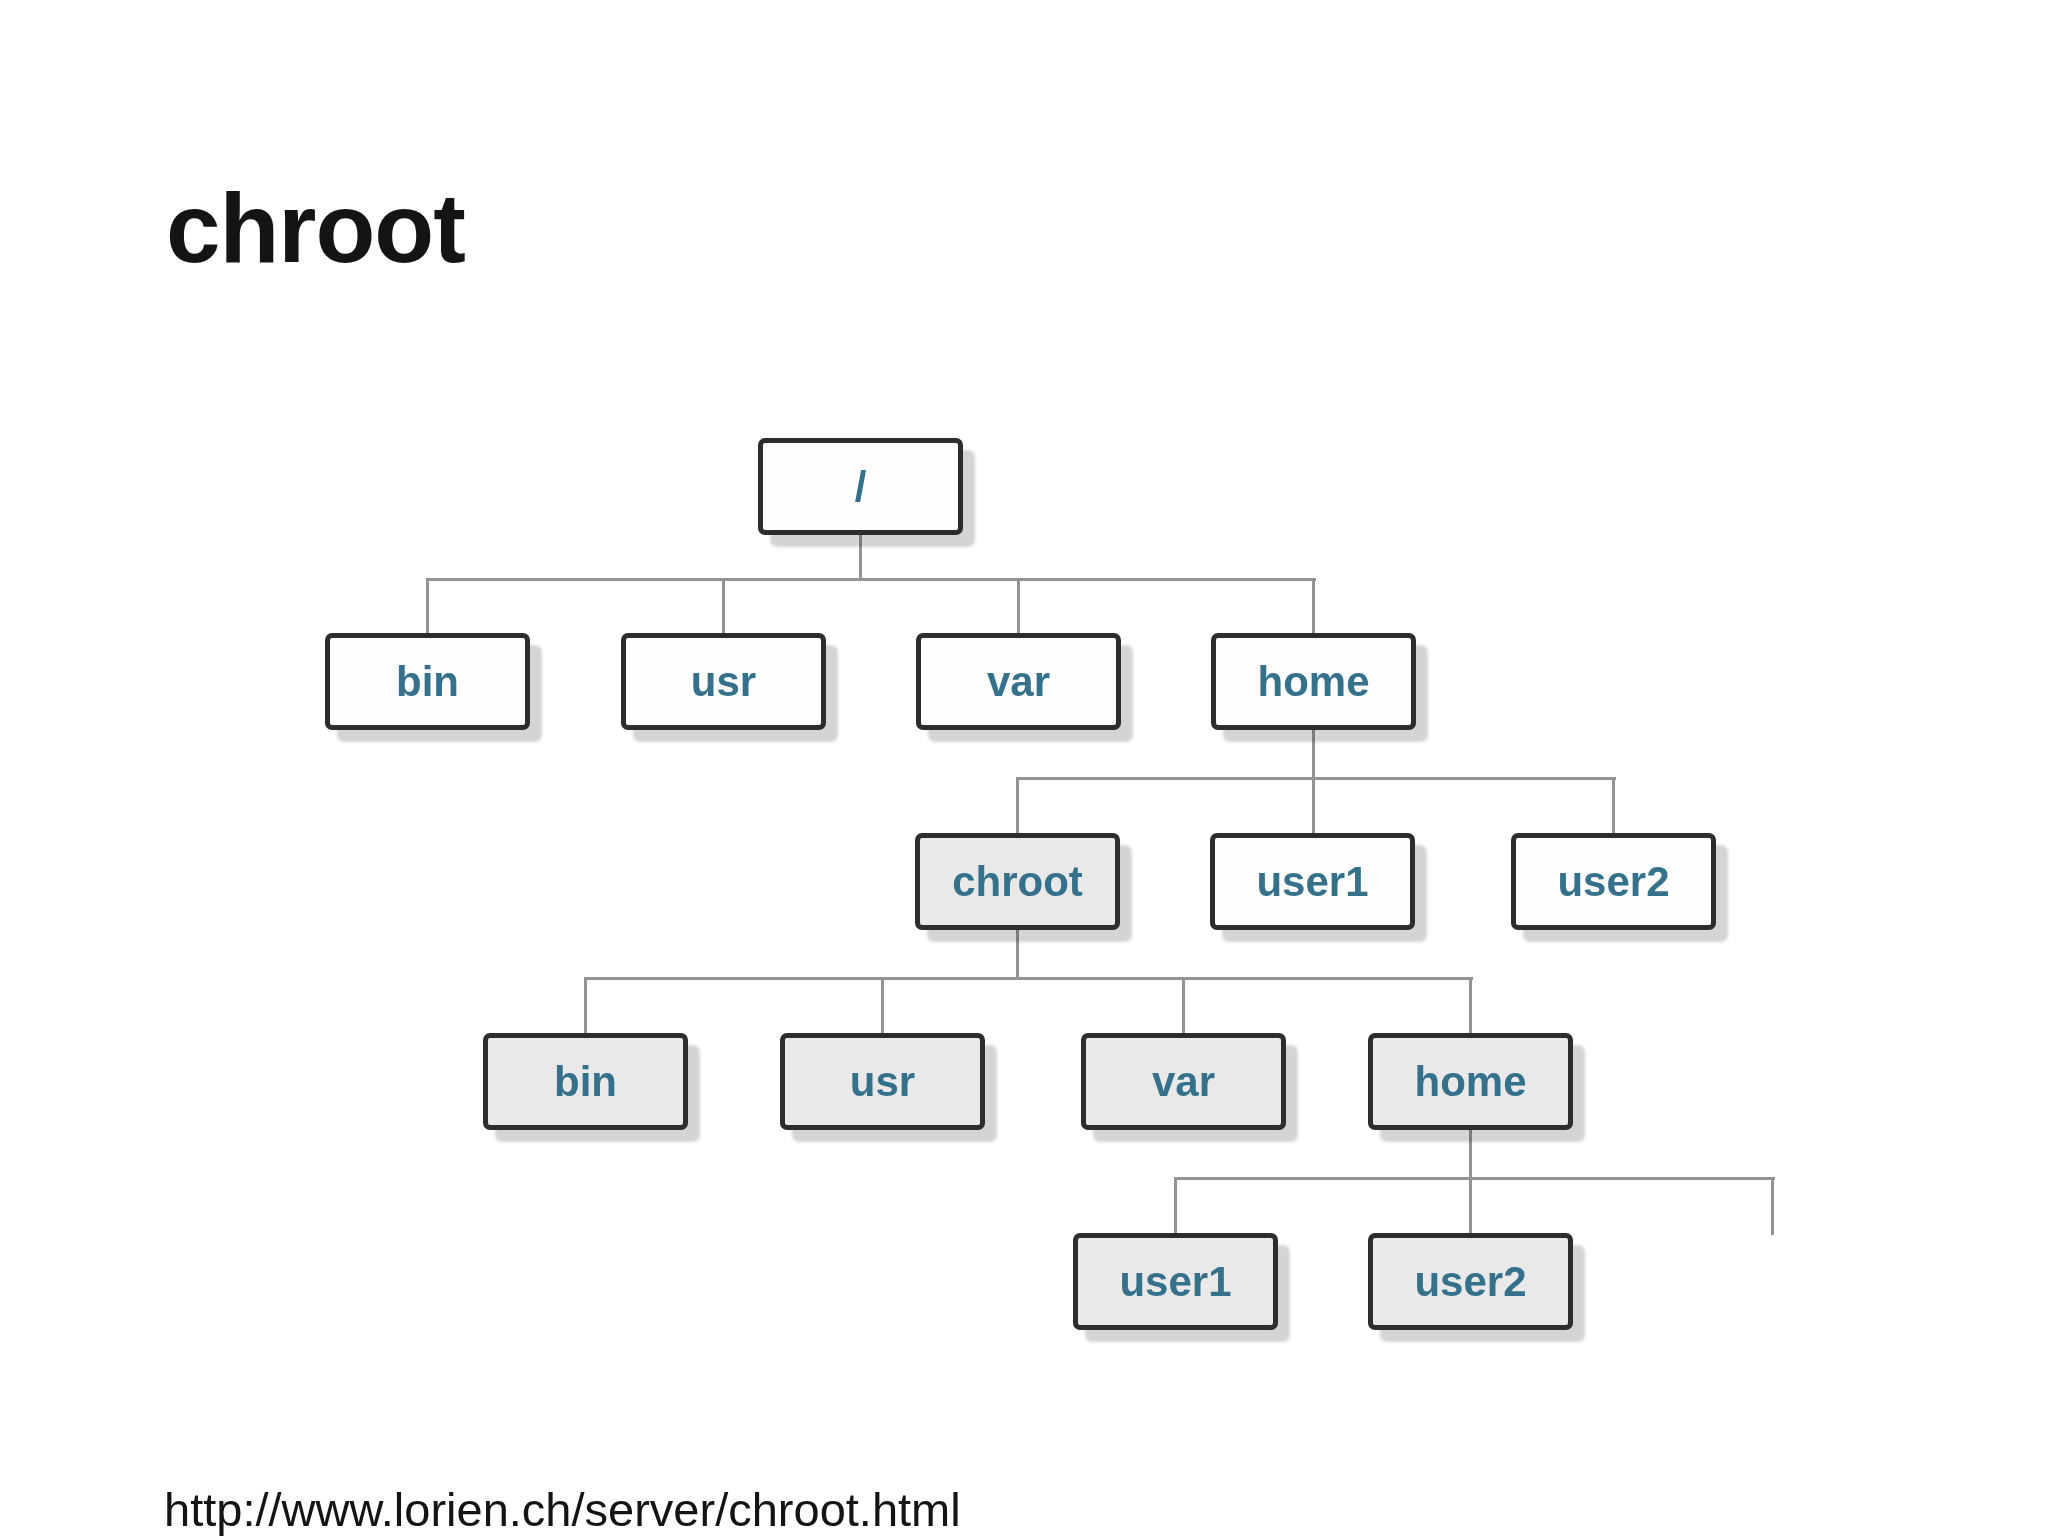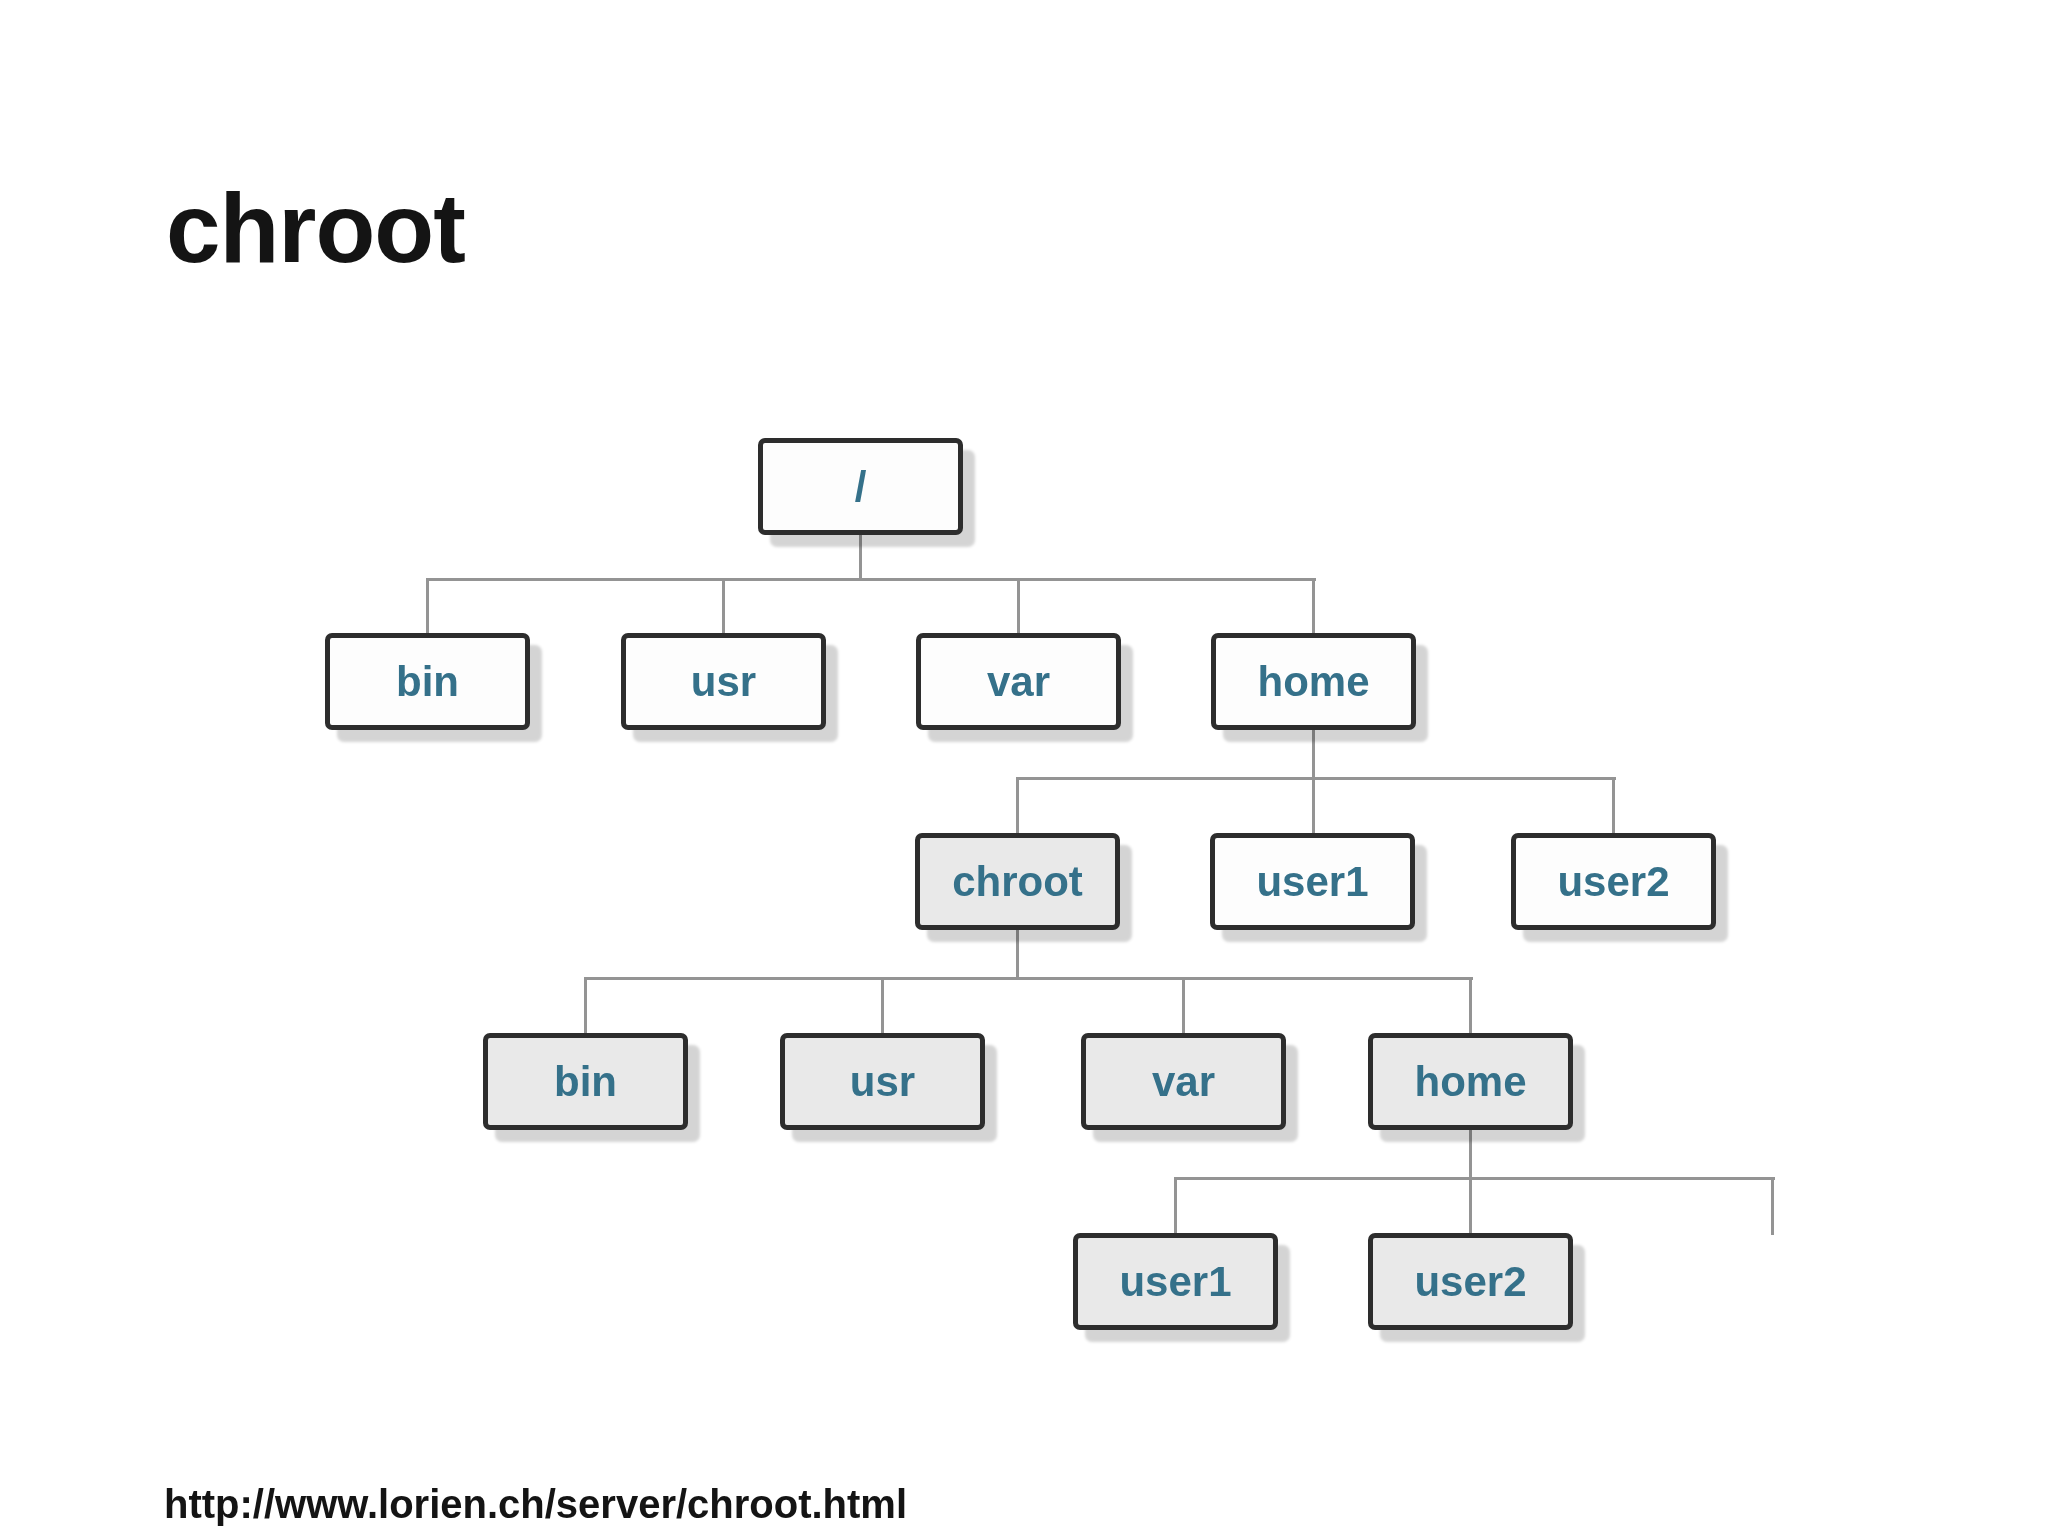--- a/index.html
+++ b/index.html
@@ -51,22 +51,22 @@
     position: absolute;
     background: #949494;
   }
   .line.v { width: 3px; }
   .line.h { height: 3px; }
 
   .source-url {
     position: absolute;
     left: 120px;
     top: 1438px;
-    font-size: 40px;
-    font-weight: 700;
+    font-size: 47px;
+    font-weight: 400;
     color: #141414;
     font-family: "Liberation Sans", sans-serif;
   }
 </style>
 </head>
 <body>
 
 <div class="slide">
 
   <h1 class="slide-title">chroot</h1>

